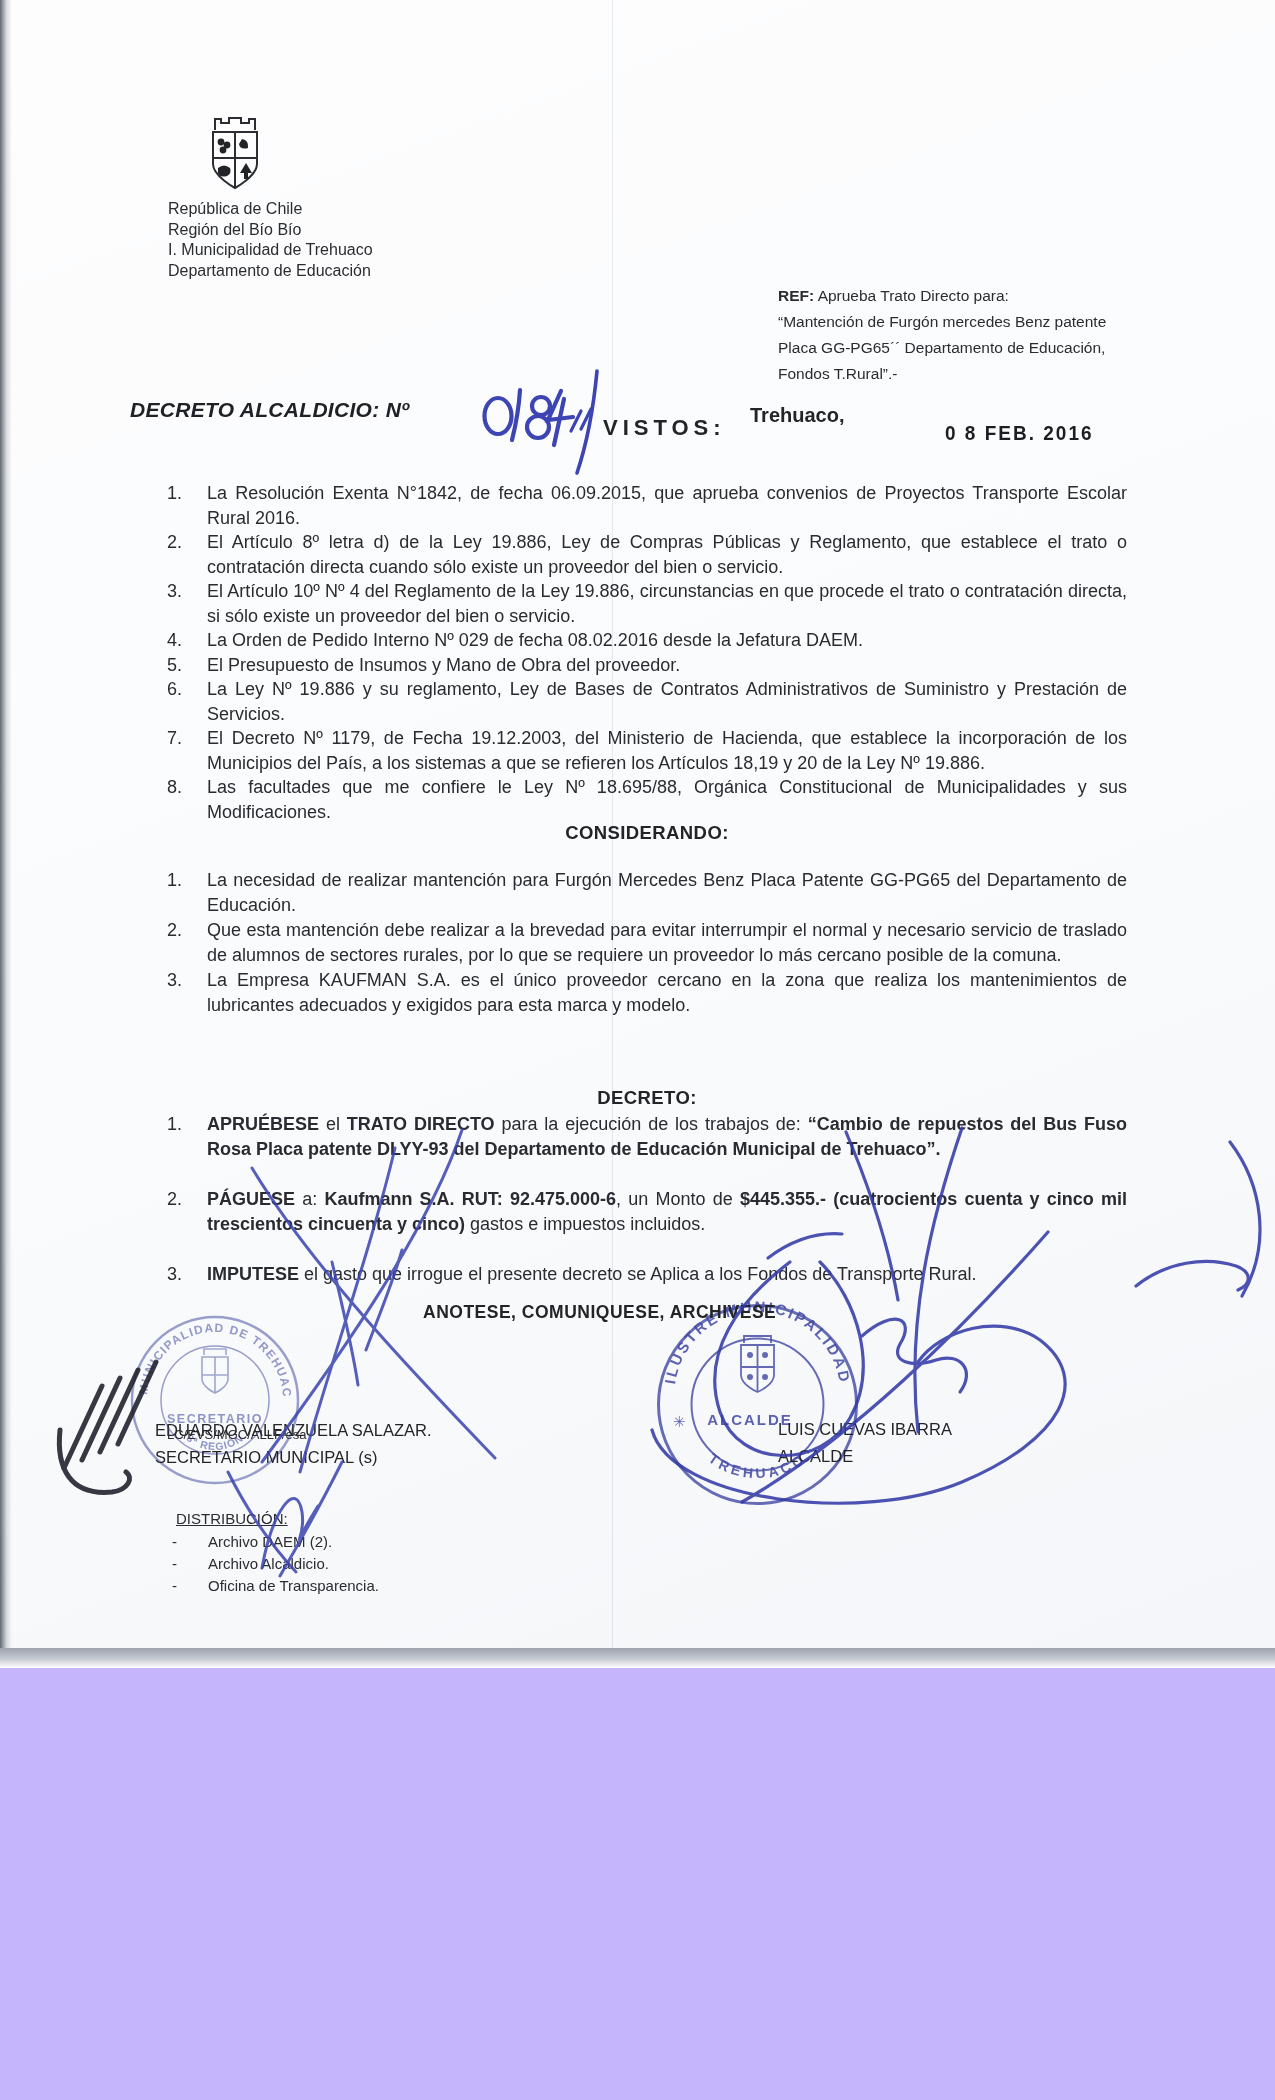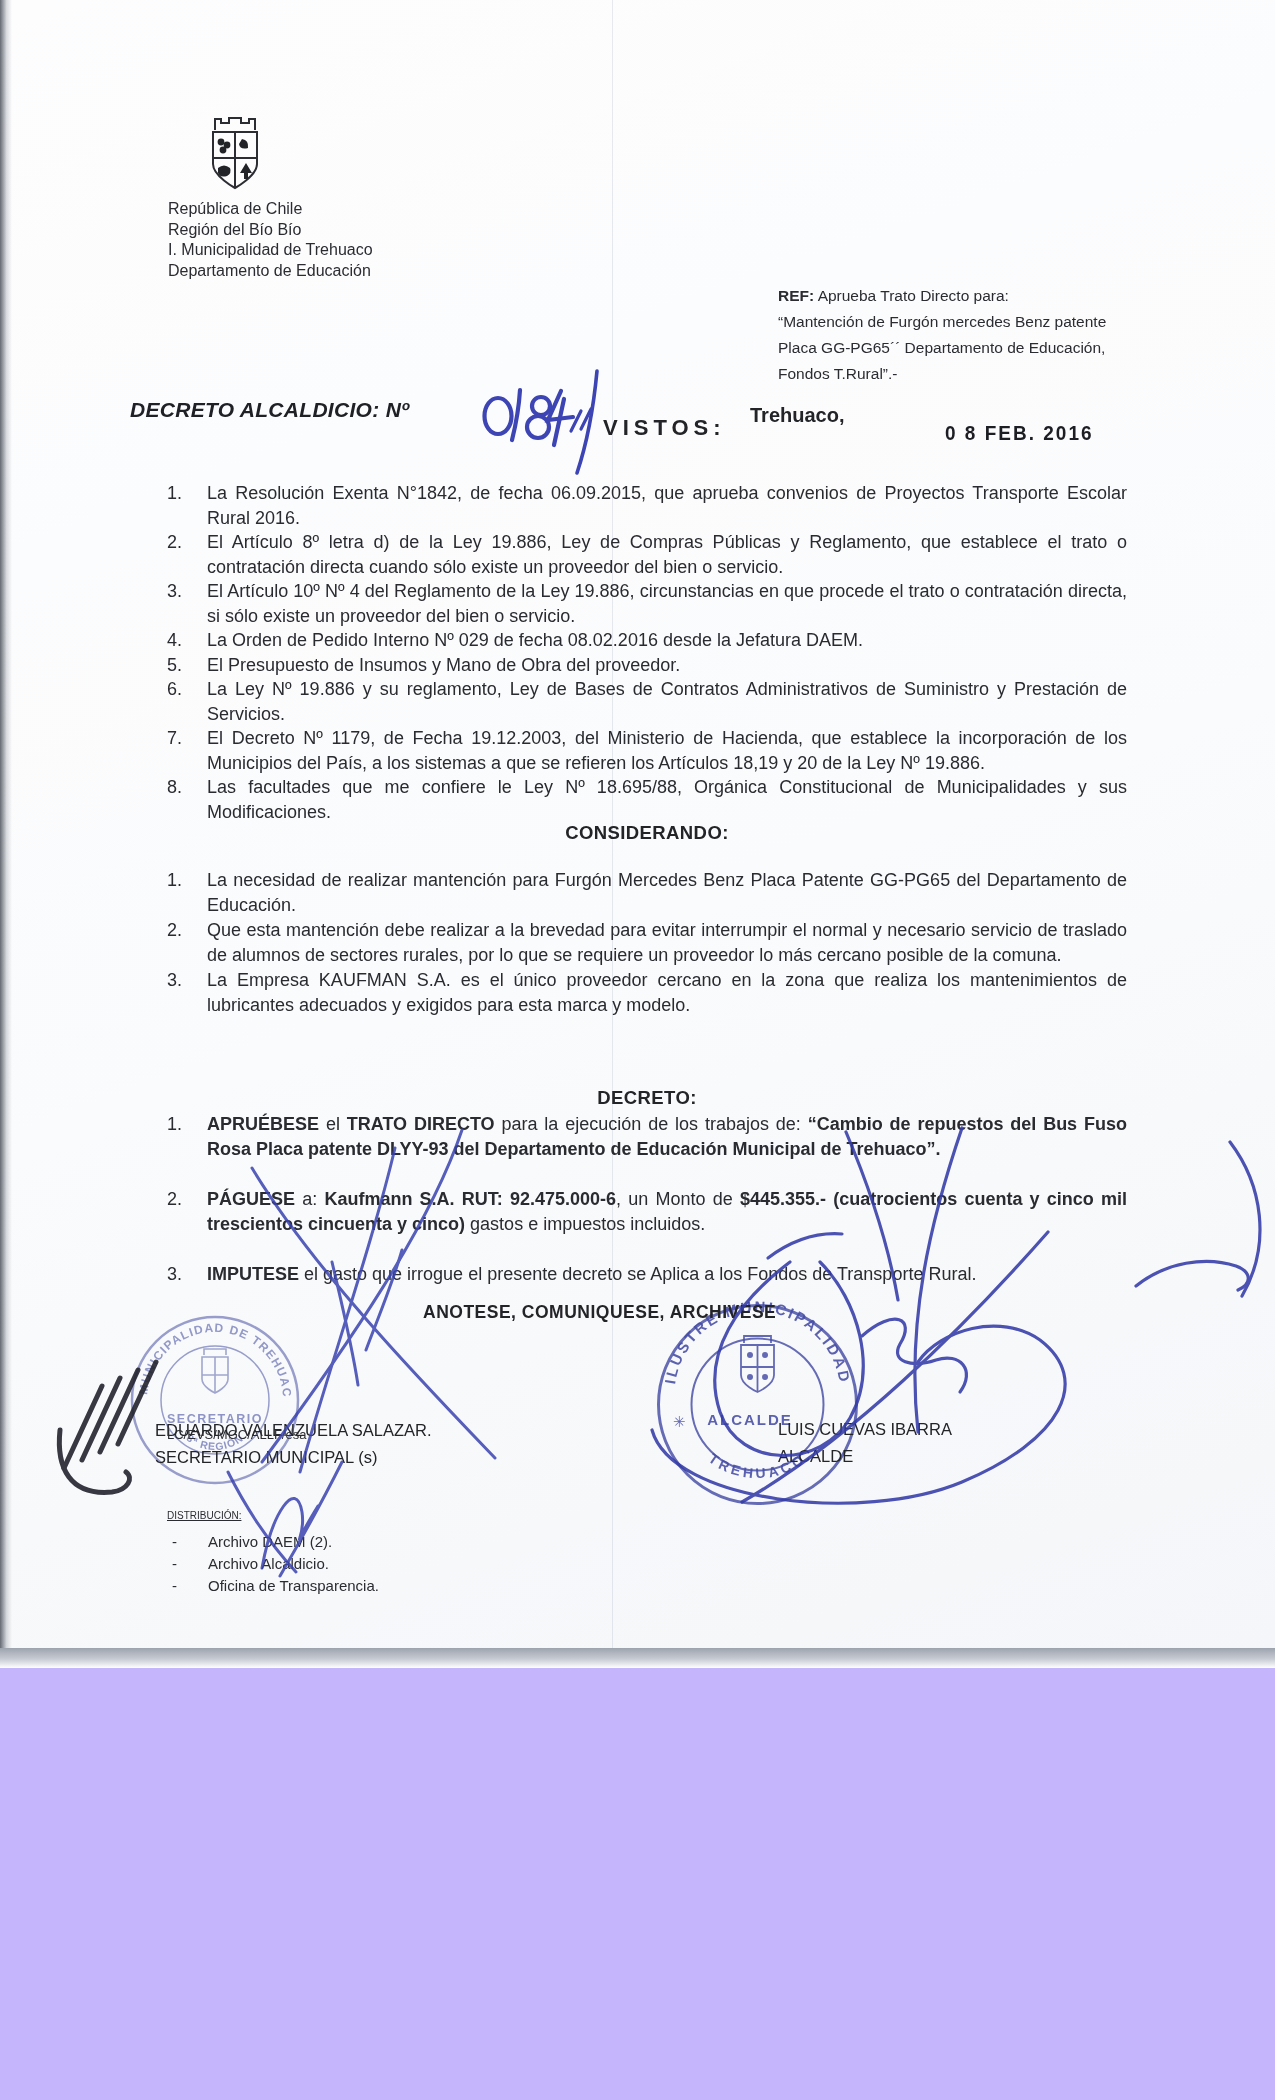--- a/index.html
+++ b/index.html
@@ -50,21 +50,21 @@
   #decreto-list li { margin-bottom:26px; }
 
   .anotese { left:423px; top:1302px; font-size:17.5px; font-weight:bold; letter-spacing:0.5px; color:#232428; }
 
   .sig-block { text-align:left; font-size:16.5px; font-weight:normal; color:#232428; line-height:22px; }
   .sig-left { left:155px; top:1419px; width:295px; }
   .sig-right { left:778px; top:1418px; width:248px; }
   .sig-title { margin-top:5px; }
 
   .initials { left:167px; top:1427px; font-size:13px; color:#2b2c31; }
-  .dist-label { left:167px; top:1510px; font-size:10px; color:#2b2c31; text-decoration:underline;text-align:right; }
+  .dist-label { left:176px; top:1510px; font-size:15px; color:#2b2c31; text-decoration:underline;text-align:right; }
   .dist-list { left:172px; top:1531px; width:400px; list-style:none; font-size:15px; line-height:22px; color:#2b2c31; }
   .dist-list li { position:relative; padding-left:36px; }
   .dist-list .dash { position:absolute; left:0; }
 
   .stamp { position:absolute; z-index:2; }
   .ink { position:absolute; left:0; top:0; z-index:5; pointer-events:none; }
 </style>
 </head>
 <body>
 

